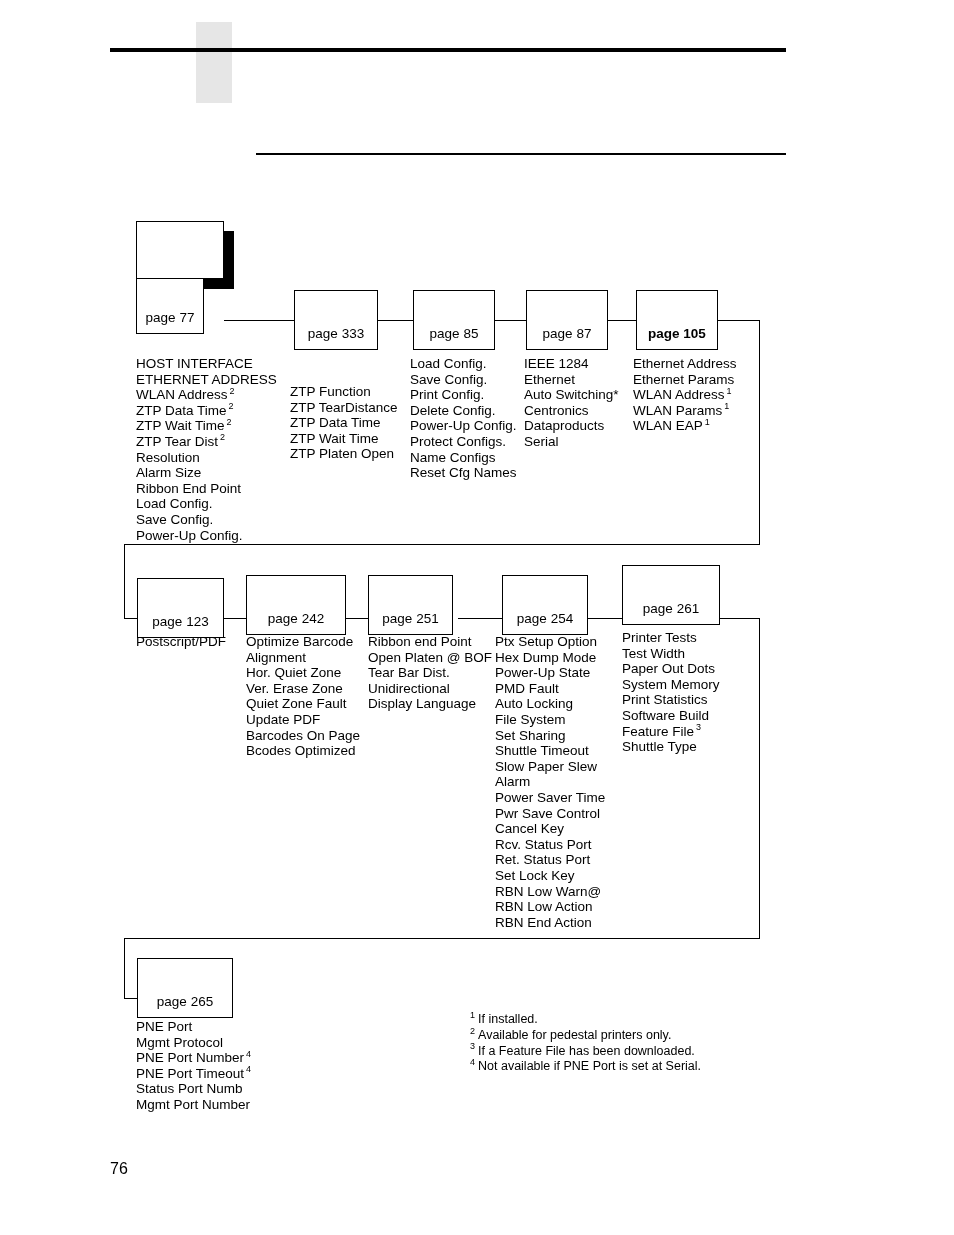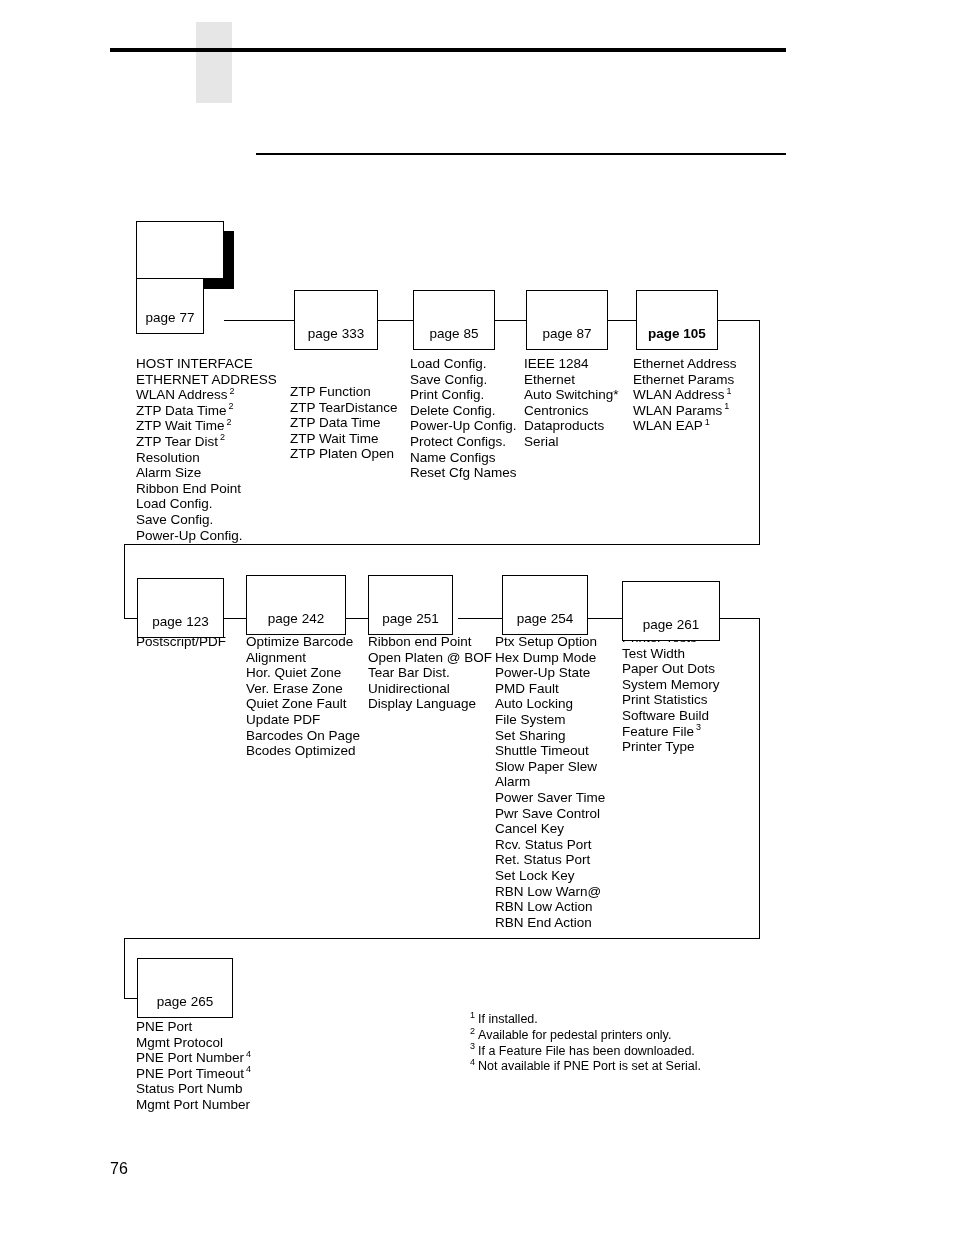--- a/index.html
+++ b/index.html
@@ -297,32 +297,32 @@
       <span class="item"><span>Pwr Save Control</span></span>
       <span class="item"><span>Cancel Key</span></span>
       <span class="item"><span>Rcv. Status Port</span></span>
       <span class="item"><span>Ret. Status Port</span></span>
       <span class="item"><span>Set Lock Key</span></span>
       <span class="item"><span>RBN Low Warn@</span></span>
       <span class="item"><span>RBN Low Action</span></span>
       <span class="item"><span>RBN End Action</span></span>
     </div>
 
-  <div class="node" style="left:622px; top:581px; width:98px; height:60px;">
+  <div class="node" style="left:622px; top:565px; width:98px; height:60px;">
     <span class="node-label">page 261</span>
   </div>
   <div class="menu-list" style="left:622px; top:630px;">
       <span class="item"><span>Printer Tests</span></span>
       <span class="item"><span>Test Width</span></span>
       <span class="item"><span>Paper Out Dots</span></span>
       <span class="item"><span>System Memory</span></span>
       <span class="item"><span>Print Statistics</span></span>
       <span class="item"><span>Software Build</span></span>
       <span class="item"><span>Feature File</span><sup>3</sup></span>
-      <span class="item"><span>Printer Type</span></span>
+      <span class="item"><span>Shuttle Type</span></span>
     </div>
 
   <div class="node" style="left:137px; top:958px; width:96px; height:60px;">
     <span class="node-label">page 265</span>
   </div>
   <div class="menu-list" style="left:136px; top:1019px;">
       <span class="item"><span>PNE Port</span></span>
       <span class="item"><span>Mgmt Protocol</span></span>
       <span class="item"><span>PNE Port Number</span><sup>4</sup></span>
       <span class="item"><span>PNE Port Timeout</span><sup>4</sup></span>

